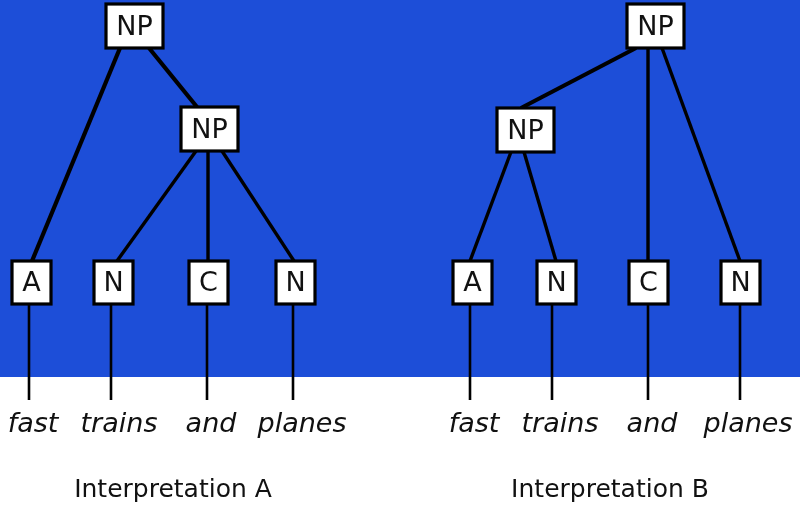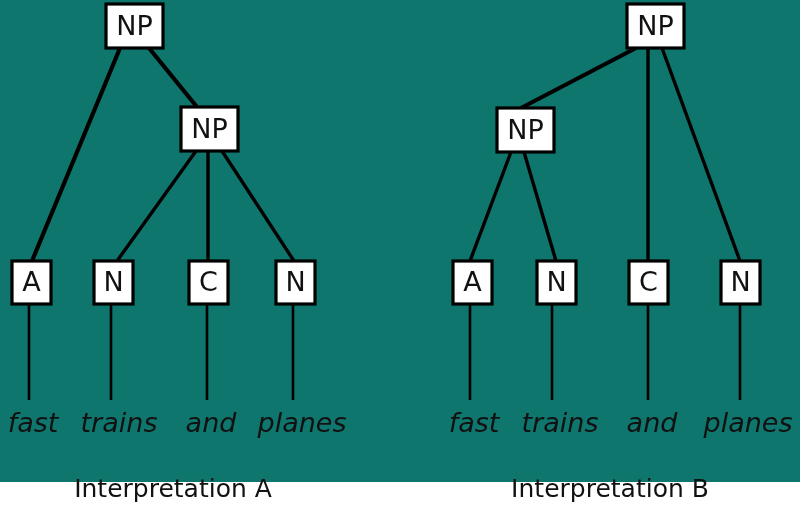--- a/index.html
+++ b/index.html
@@ -9,22 +9,22 @@
   }
   body {
     width: 800px;
     height: 513px;
     overflow: hidden;
     font-family: "DejaVu Sans", "Liberation Sans", sans-serif;
   }
   #diagram-root {
     position: relative;
     width: 800px;
-    height: 482px;
-    background: #0f766e;
+    height: 377px;
+    background: #1d4ed8;
   }
   svg#tree-svg {
     position: absolute;
     top: 0;
     left: 0;
     width: 800px;
     height: 513px;
     display: block;
   }
   .node-box-rect {

